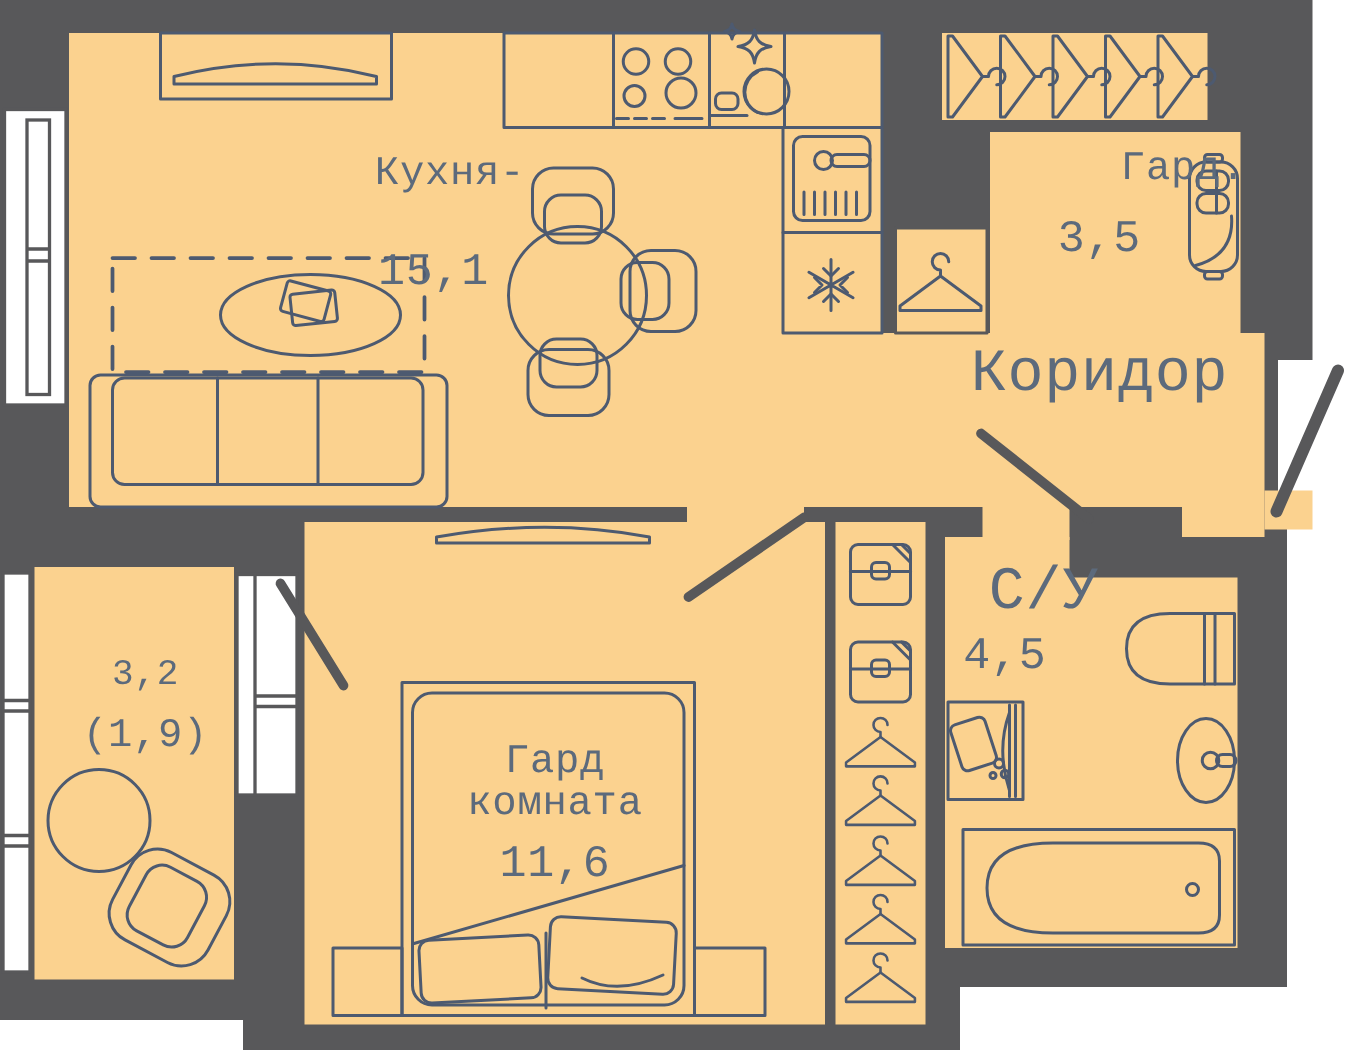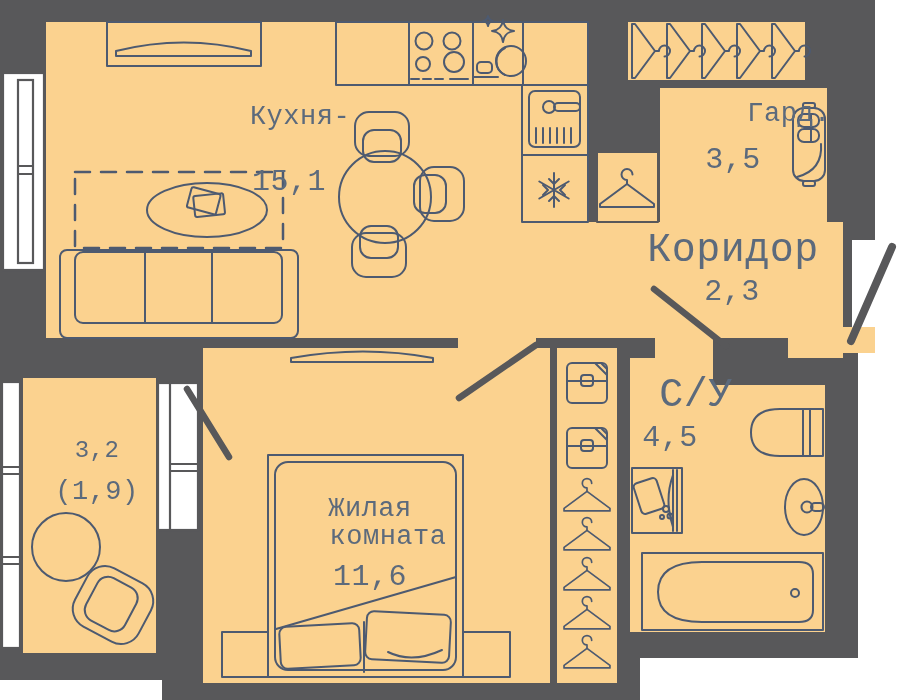--- a/index.html
+++ b/index.html
@@ -230,25 +230,24 @@
 </svg>
 
 <div class="labels">
   <div class="lbl room-name" style="left:300px;top:117px;">Кухня-</div>
   <div class="lbl room-area" style="left:289px;top:182px;">15,1</div>
 
   <div class="lbl room-name" style="left:777px;top:114px;margin-left:12px;">Гард.</div>
   <div class="lbl room-area" style="left:733px;top:160px;">3,5</div>
 
   <div class="lbl room-name-lg" style="left:733px;top:251px;">Коридор</div>
-  <div class="lbl room-area" style="left:732px;top:292px;">2,3</div>
 
   <div class="lbl room-name-lg" style="left:696px;top:396px;">С/У</div>
   <div class="lbl room-area" style="left:670px;top:438px;">4,5</div>
 
-  <div class="lbl room-name" style="left:370px;top:509px;">Жилая</div>
-  <div class="lbl room-name" style="left:388px;top:537px;text-align:right;">комната</div>
+  <div class="lbl room-name" style="left:370px;top:509px;">Гард</div>
+  <div class="lbl room-name" style="left:370px;top:537px;text-align:right;">комната</div>
   <div class="lbl room-area" style="left:370px;top:577px;">11,6</div>
 
   <div class="lbl room-area-md" style="left:97px;top:451px;">3,2</div>
   <div class="lbl room-area-sm" style="left:97px;top:492px;">(1,9)</div>
 </div>
 </div>
 
 </body></html>

